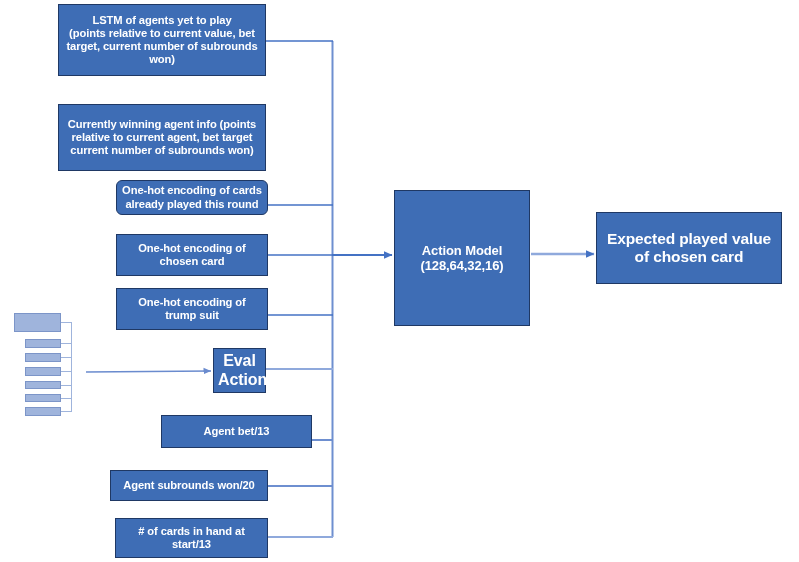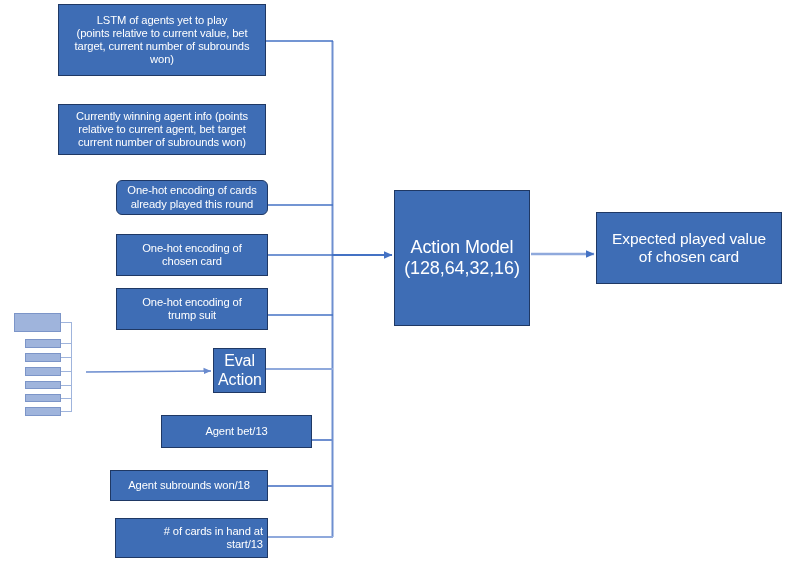--- a/index.html
+++ b/index.html
@@ -17,38 +17,38 @@
     position:absolute;
     box-sizing:border-box;
     background:#3E6DB5;
     border:1.5px solid #1F3864;
     color:#ffffff;
     display:flex;
     align-items:center;
     justify-content:center;
     text-align:center;
     line-height:1.18;
-    font-weight:400;
+    font-weight:700;
     letter-spacing:-0.1px;
     padding:6px 4px;
     z-index:3;
   }
   .node span{display:block;width:100%;}
 
   
   #n-lstm       {left:58px; top:4px;   width:208px; height:72px;  font-size:11.2px;}
-  #n-winning    {left:58px; top:104px; width:208px; height:51px;  font-size:11.2px;}
+  #n-winning    {left:58px; top:104px; width:208px; height:67px;  font-size:11.2px;}
   #n-played     {left:116px;top:180px; width:152px; height:35px;  font-size:11.2px;border-radius:6px;}
   #n-chosen     {left:116px;top:234px; width:152px; height:42px;  font-size:11.2px;}
   #n-trump      {left:116px;top:288px; width:152px; height:42px;  font-size:11.2px;}
   #n-eval       {left:213px;top:348px; width:53px;  height:45px;  font-size:16px;}
   #n-bet        {left:117px;top:415px; width:151px; height:33px;  font-size:11.2px;margin-left:44px;}
   #n-subrounds  {left:110px;top:470px; width:158px; height:31px;  font-size:11.2px;}
-  #n-cards      {left:115px;top:518px; width:153px; height:40px;  font-size:11.2px;text-align:right;}
-  #n-action     {left:394px;top:190px; width:136px; height:136px; font-size:18px;justify-content:flex-end;}
+  #n-cards      {left:115px;top:518px; width:153px; height:40px;  font-size:11.2px;}
+  #n-action     {left:394px;top:190px; width:136px; height:136px; font-size:13px;justify-content:flex-end;}
   #n-expected   {left:596px;top:212px; width:186px; height:72px;  font-size:15.5px;}
 
   
   #thumb{
     position:absolute;left:8px;top:311px;width:72px;height:107px;
     z-index:2;
   }
   .tbox{
     position:absolute;
     background:#9FB4DC;
@@ -154,21 +154,21 @@
   </div>
 
   <div class="node" id="n-bet">
     <span>
       <span>Agent bet/13</span>
     </span>
   </div>
 
   <div class="node" id="n-subrounds">
     <span>
-      <span>Agent subrounds won/18</span>
+      <span>Agent subrounds won/20</span>
     </span>
   </div>
 
   <div class="node" id="n-cards">
     <span>
       <span># of cards in hand at</span>
       <span>start/13</span>
     </span>
   </div>
 

